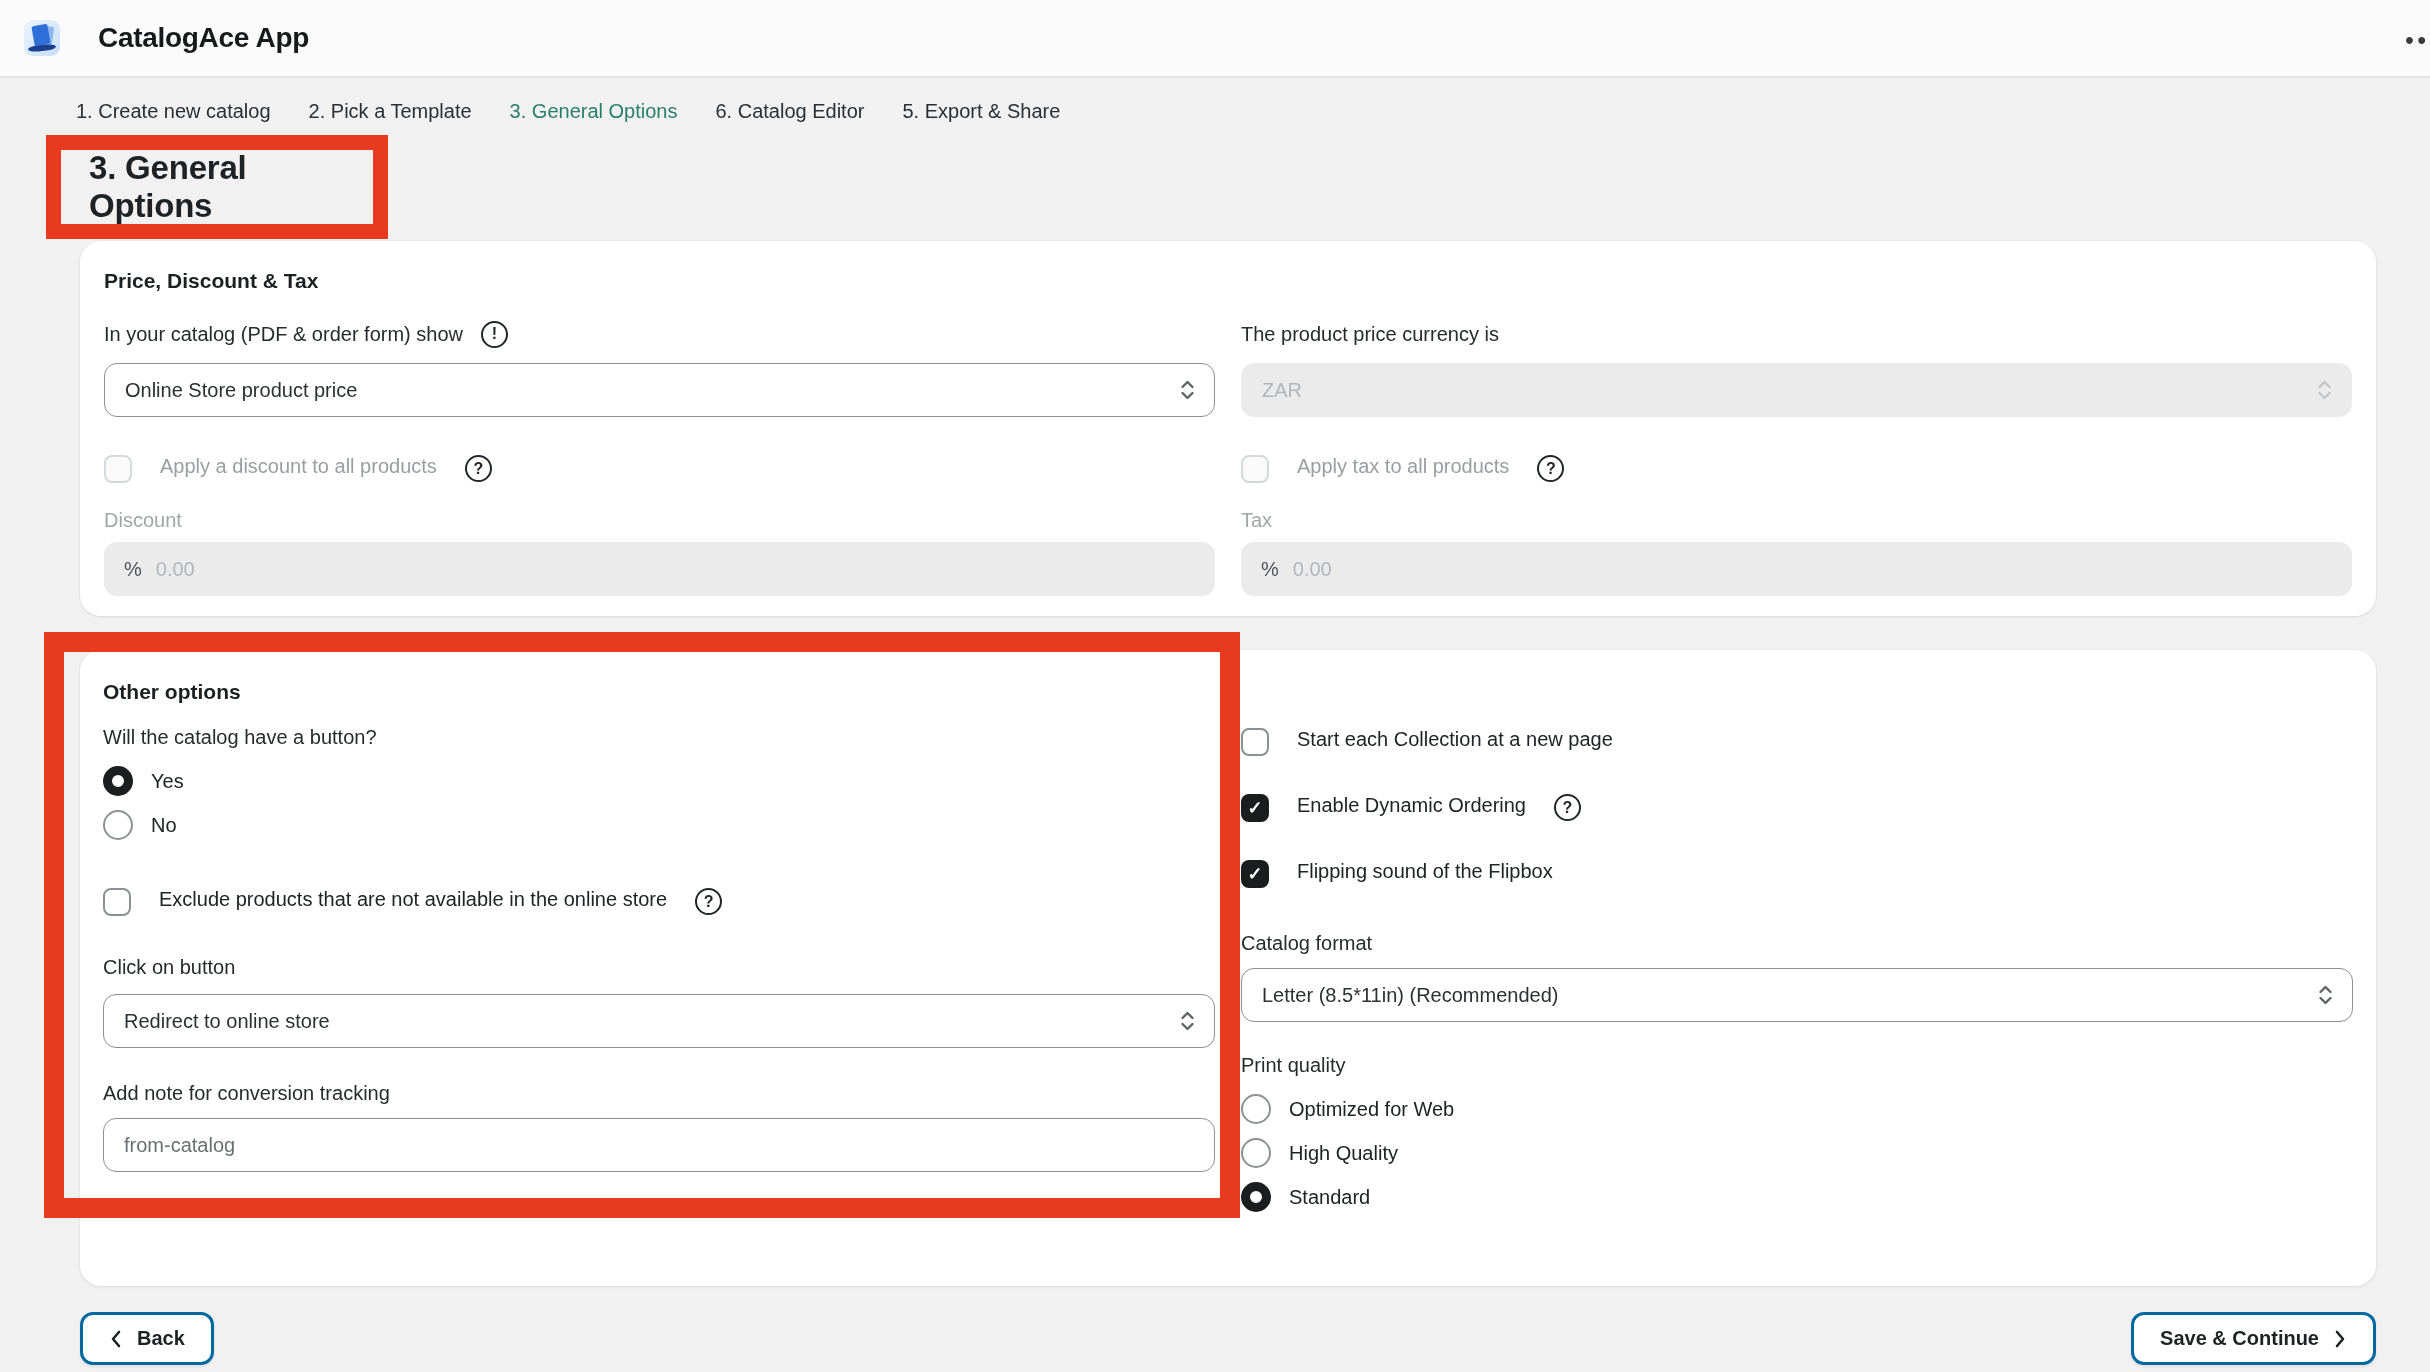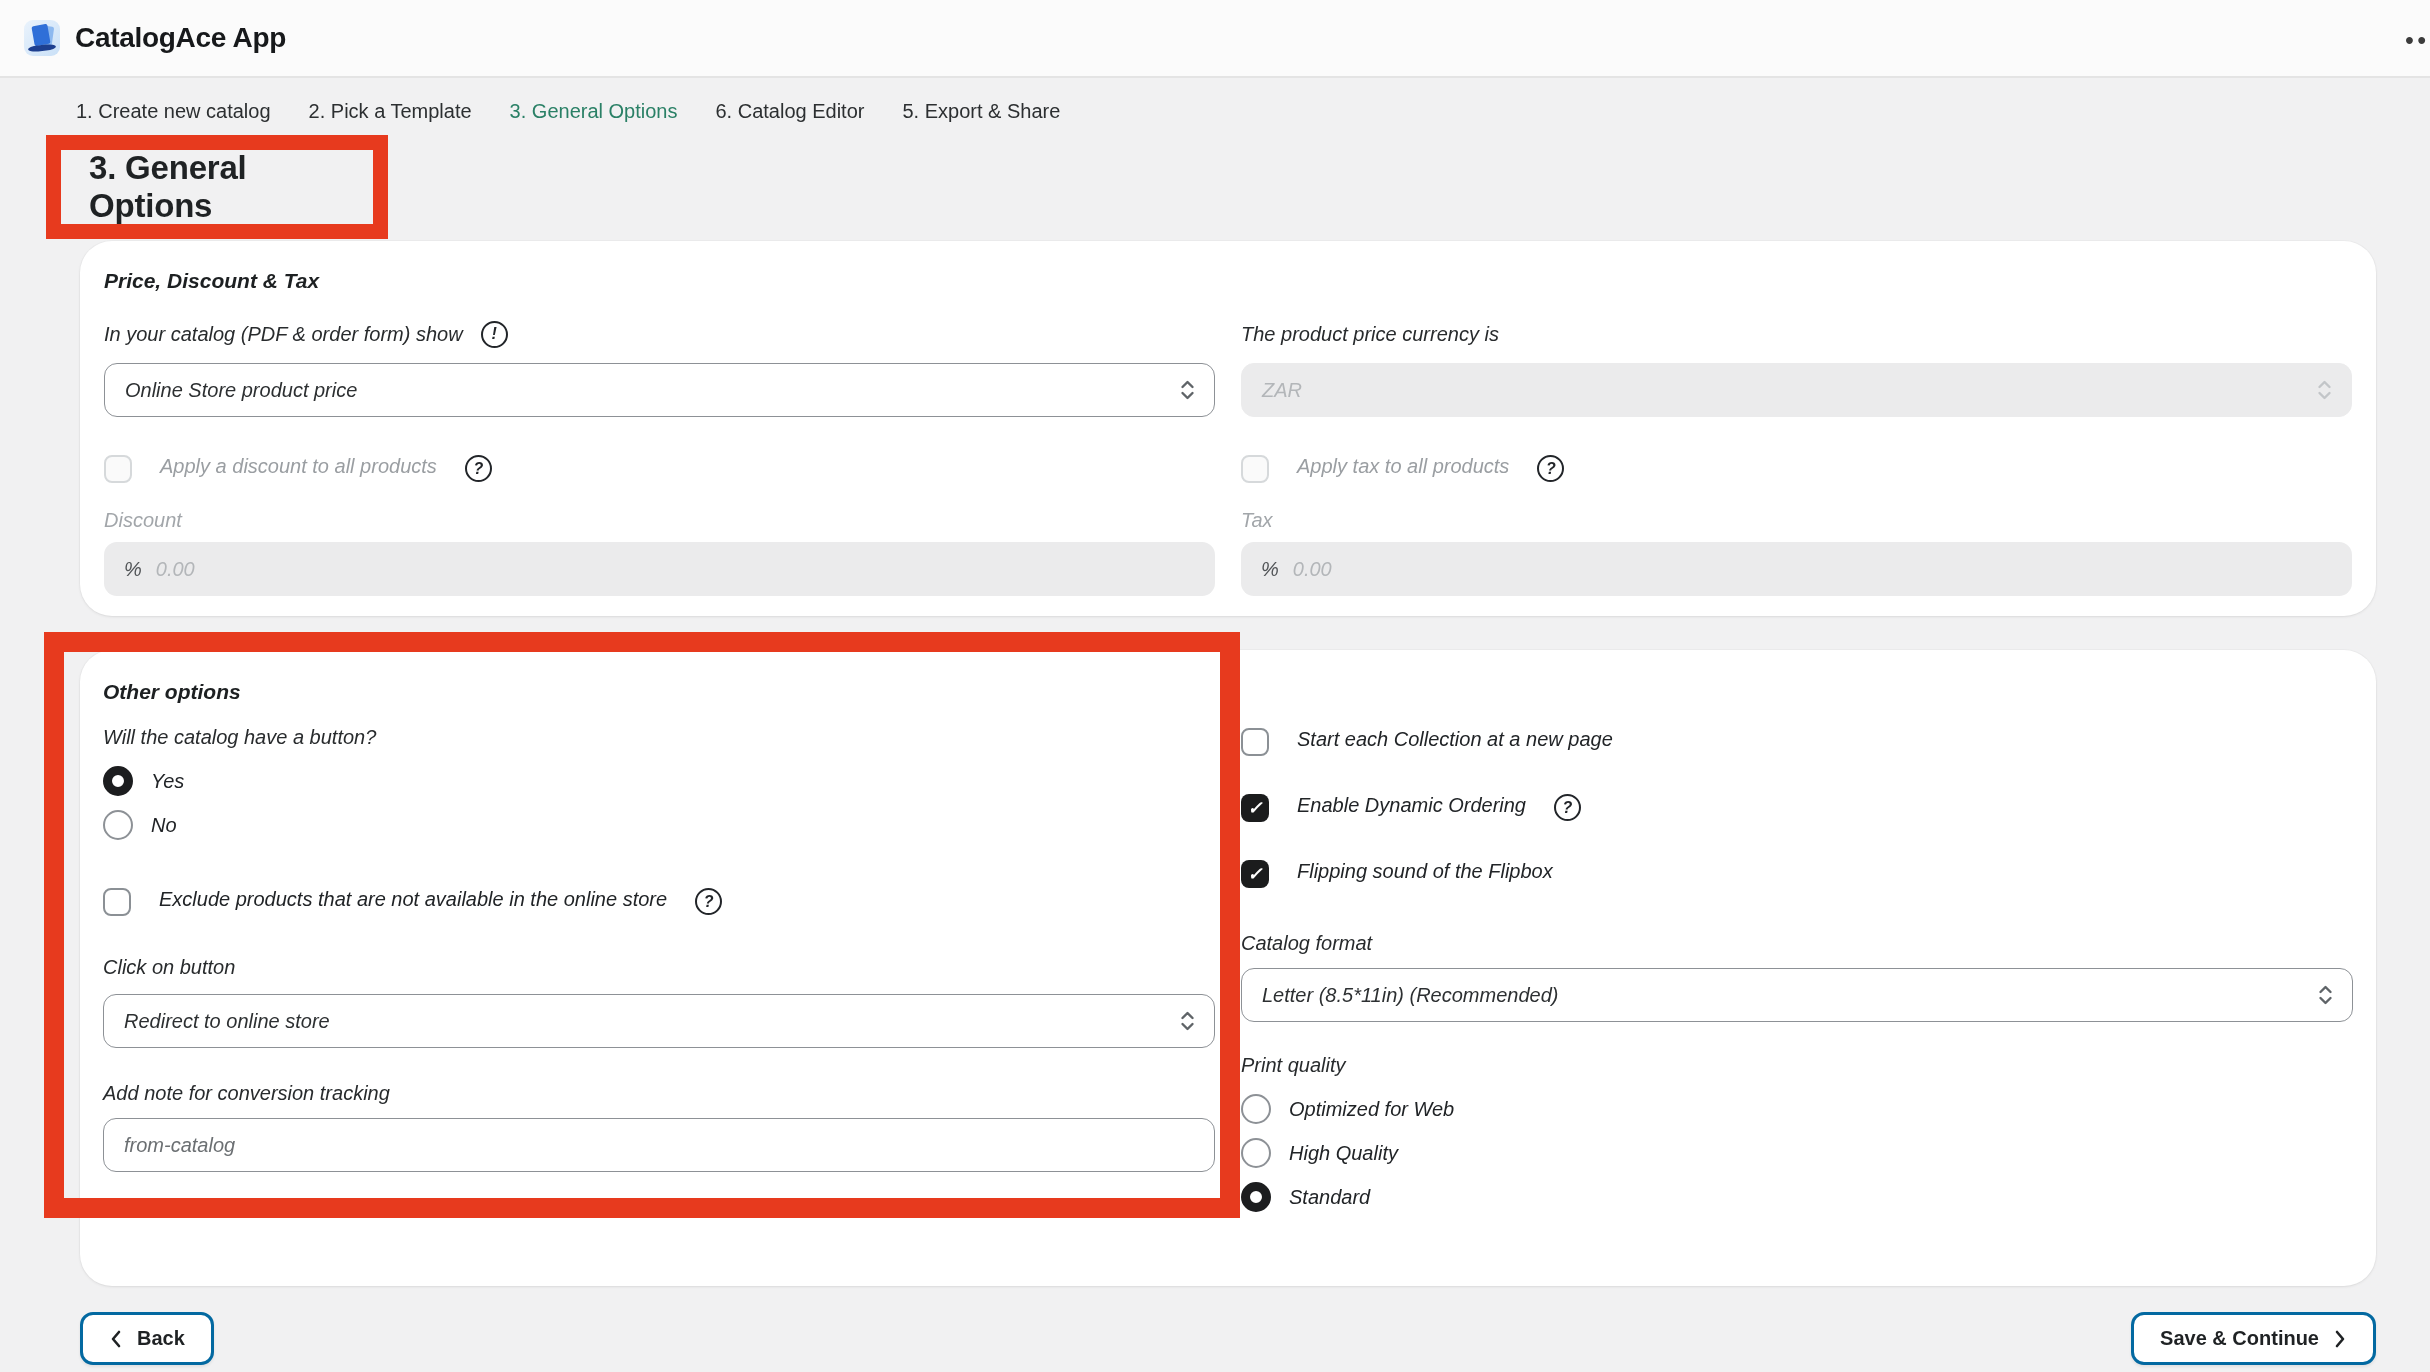--- a/index.html
+++ b/index.html
@@ -8,21 +8,21 @@
     font-family:"Liberation Sans", sans-serif;
     background:#f1f1f2;
     color:#202325;
     overflow:hidden;
   }
   .page { position:relative; width:2430px; height:1372px; }
 
   
   .header {
     height:78px; background:#fbfbfb; border-bottom:2px solid #e4e4e4;
-    display:flex; align-items:center; padding:0 24px; position:relative;
+    display:flex; align-items:center; padding:0 24px; position:relative;gap:23px;
   }
   .logo {
     width:36px; height:36px; border-radius:9px; position:relative; overflow:hidden;
     background:linear-gradient(135deg,#eaf3fc 0%,#c9e0f7 100%);
     flex:0 0 auto;
   }
   .logo .pg1 { position:absolute; left:9px; top:5px; width:16px; height:20px; background:#2f6fd8; border-radius:2px; transform:rotate(-10deg); }
   .logo .pg2 { position:absolute; left:14px; top:6px; width:15px; height:19px; background:#8db9ef; border-radius:2px; transform:rotate(8deg); }
   .logo .swoosh { position:absolute; left:4px; bottom:5px; width:28px; height:6px; background:#1d3f8f; border-radius:50% / 70%; transform:rotate(-6deg); }
   .app-title { font-size:28px; font-weight:700; letter-spacing:-0.3px; color:#17191b; margin-left:15px; }
@@ -35,23 +35,22 @@
 
   
   .heading-box {
     margin:12px 0 0 46px; width:342px; height:104px;
     border:15px solid #e73a1e; display:flex; align-items:center; padding-left:28px;
   }
   .page-title { font-size:33px; font-weight:700; letter-spacing:-0.2px; color:#1f2224; }
 
   
   .card {
-    background:#fff; border-radius:32px; margin-left:80px; margin-right:54px;
+    background:#fff; border-radius:21px; margin-left:80px; margin-right:54px;
     box-shadow:0 1px 3px rgba(0,0,0,.08), 0 0 0 1px rgba(0,0,0,.02);
-    font-style:italic;
   }
   .card1 { margin-top:2px;  padding:28px 24px 20px; }
   .card2 { margin-top:34px; padding:30px 23px 74px; }
   .cols { display:grid; grid-template-columns:1fr 1fr; column-gap:26px; }
 
   .section-title { font-size:21px; font-weight:700; color:#1d2022; }
 
   .field-label {
     display:flex; align-items:center; gap:18px;
     font-size:20px; color:#282b2d; margin-top:26px; min-height:30px;

